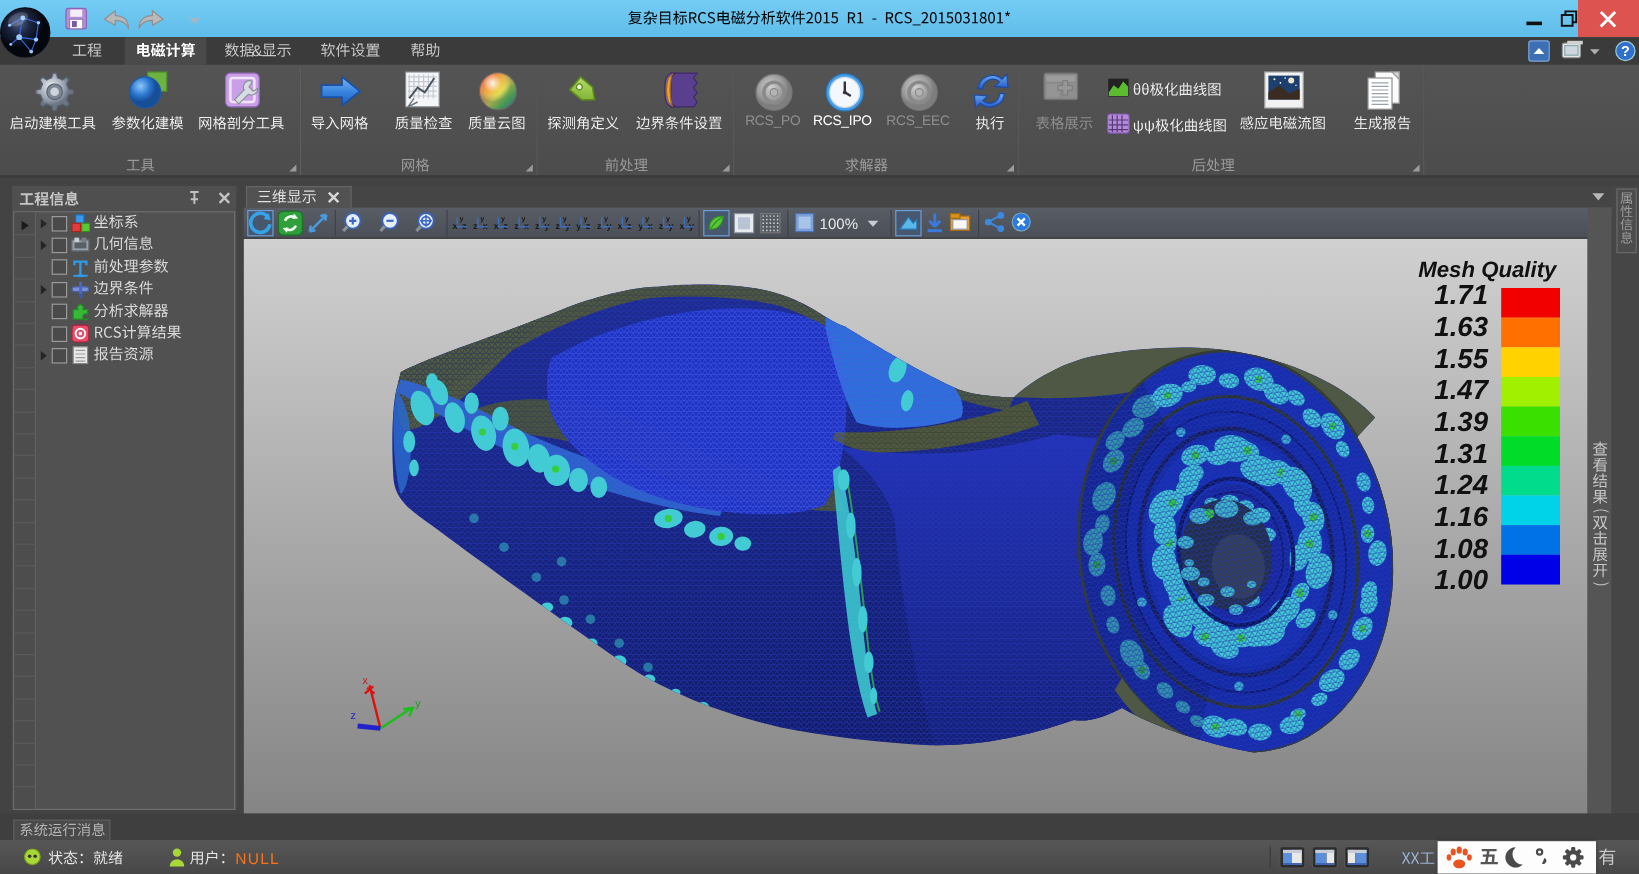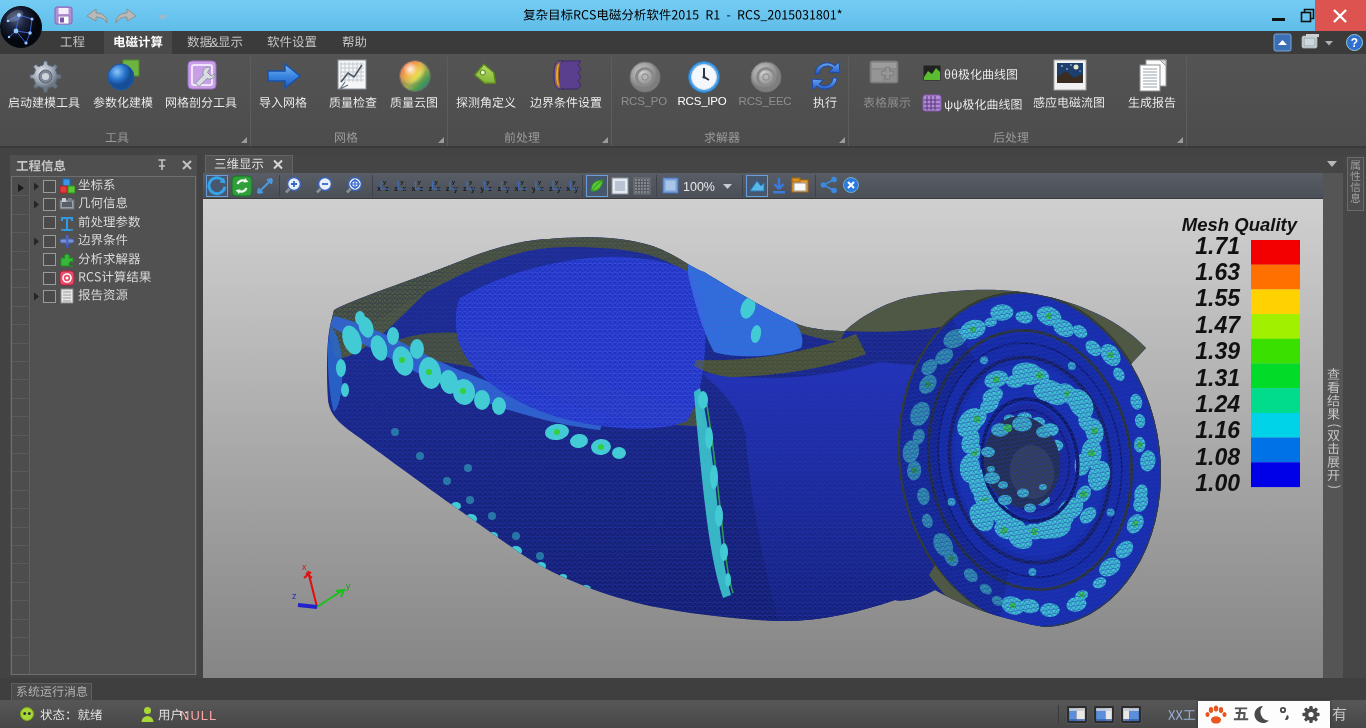--- a/index.html
+++ b/index.html
@@ -1021,21 +1021,21 @@
   </svg>
 <div style="position:absolute;left:158.0px;top:708.0px">
     <svg width="37.5" height="16.2" style="display:block;overflow:visible" viewBox="0 0 37.5 16.2">
       <g fill="#e8e8e8" transform="translate(0,11.4) scale(0.0125,-0.0125)">
         <use href="#r7528" x="0"></use>
         <use href="#r6237" x="1000"></use>
         <use href="#rff1a" x="2000"></use>
       </g>
     </svg>
   </div>
-<div class="abs" style="left:180px;top:708px;color:#fca5a5;font-size:13px;letter-spacing:1px">NULL</div>
+<div class="abs" style="left:196px;top:708px;color:#f97316;font-size:13px;letter-spacing:1px">NULL</div>
 <div class="abs" style="left:1058px;top:705px;width:1px;height:18px;background:#3a3a3a"></div>
 <svg class="abs" style="left:1066px;top:705px" width="22" height="19" viewBox="0 0 21 18">
     <rect x="0.5" y="0.5" width="20" height="17" rx="2" fill="#2c2c2c" stroke="#555"></rect>
     <rect x="3" y="3" width="7" height="12" fill="#5b8edb"></rect>
     <rect x="10" y="3" width="8" height="12" fill="#e8e8e8"></rect>
     <rect x="3" y="3" width="15" height="2.5" fill="#c8ccd4"></rect>
     <rect x="3" y="13.5" width="15" height="1.5" fill="#3a62b0"></rect>
   </svg>
 <svg class="abs" style="left:1093px;top:705px" width="22" height="19" viewBox="0 0 21 18">
     <rect x="0.5" y="0.5" width="20" height="17" rx="2" fill="#2c2c2c" stroke="#555"></rect>

